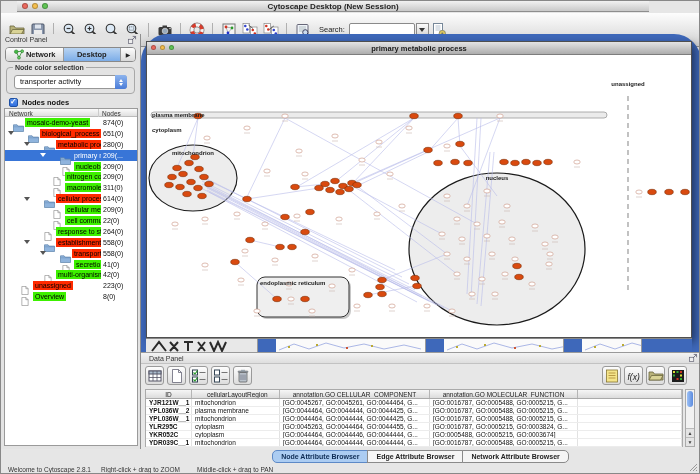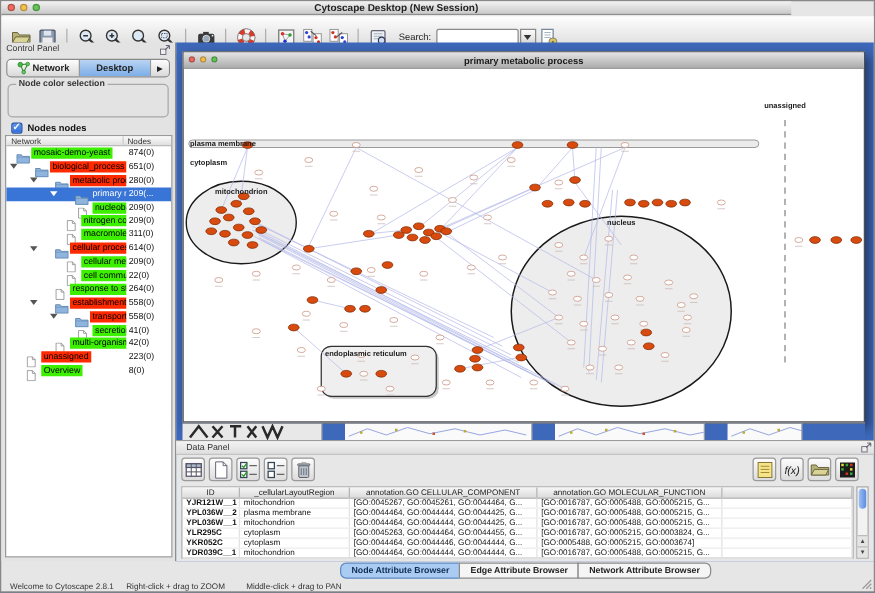--- a/index.html
+++ b/index.html
@@ -1,19 +1,19 @@
 <!DOCTYPE html>
 <html style="--green: #3df000; --red: #ff2a00; --desktop: #3e68ba;"><head>
 <meta charset="utf-8">
 <style>
   html,body{margin:0;padding:0;background:#555;}
   *{box-sizing:border-box;font-family:"Liberation Sans",sans-serif;}
   #app{position:relative;width:700px;height:474px;background:#e6e6e6;overflow:hidden;border:1px solid #888;}
   
-  #titlebar{position:absolute;left:0;top:0;width:632px;height:11px;background:linear-gradient(#f2f2f2,#c9c9c9);border-bottom:1px solid #8e8e8e;}
+  #titlebar{position:absolute;left:16px;top:0;width:632px;height:11px;background:linear-gradient(#f2f2f2,#c9c9c9);border-bottom:1px solid #8e8e8e;}
   .tl{position:absolute;top:2px;width:6px;height:6px;border-radius:50%;border:1px solid rgba(0,0,0,.25);}
   .tl.red{left:5px;background:#ec6a5e;} .tl.yel{left:15px;background:#f5bf4f;} .tl.grn{left:25px;background:#61c555;}
   #titlebar .title{position:absolute;left:0;right:0;top:0;text-align:center;font:bold 8px "Liberation Sans",sans-serif;line-height:11px;color:#222;}
   
   #toolbar{position:absolute;left:0;top:12px;width:700px;height:34px;background:linear-gradient(#fdfdfd,#d3d3d3);border-bottom:1px solid #8f8f8f;display:flex;align-items:center;padding-left:5px;text-align:center;}
   .tbtn{width:19px;height:18px;display:flex;align-items:center;justify-content:center;margin:0 1px;}
   .tsep{width:1px;height:14px;background:#b0b0b0;margin:0 5px;}
   .search-label{font:7.5px "Liberation Sans",sans-serif;color:#222;margin:0 4px 0 6px;}
   .sfield{width:66px;height:13px;background:#fff;border:1px solid #8a8a8a;border-radius:2px;}
   .sdrop{width:13px;height:13px;background:linear-gradient(#fbfbfb,#d6d6d6);border:1px solid #8a8a8a;margin-left:1px;display:flex;align-items:center;justify-content:center;}
@@ -44,21 +44,21 @@
   .trow.sel{background:#3875d7;}
   .tri{position:absolute;top:3.5px;width:0;height:0;border-left:3px solid transparent;border-right:3px solid transparent;border-top:4px solid #555;}
   .trow.sel .tri{border-top-color:#fff;}
   .ticon{position:absolute;top:1px;}
   .tlabel{position:absolute;top:1px;font:7px "Liberation Sans",sans-serif;color:#000;padding:0 2px;line-height:9px;white-space:nowrap;overflow:hidden;}
   .tlabel.green{background:var(--green);} .tlabel.red{background:var(--red);}
   .trow.sel .tlabel{background:transparent;color:#fff;}
   .tcount{position:absolute;left:98px;top:1px;font:7px "Liberation Sans",sans-serif;color:#111;line-height:9px;}
   .trow.sel .tcount{color:#fff;}
   
-  #desktop{position:absolute;left:140px;top:33px;width:560px;height:415px;background:var(--desktop);}
+  #desktop{position:absolute;left:140px;top:33px;width:560px;height:415px;background:var(--desktop);border-radius:27px;}
   #net-window{position:absolute;left:5px;top:7px;width:546px;height:297px;background:#fff;border:1px solid #4f4f4f;box-shadow:3px 4px 9px rgba(0,0,0,.5);}
   .nw-tb{position:relative;height:13px;background:linear-gradient(#e4e4e4,#adadad);border-bottom:1px solid #7d7d7d;}
   .nw-tb .tl{top:3px;width:5px;height:5px;}
   .nw-tb .red{left:4px;} .nw-tb .yel{left:13px;} .nw-tb .grn{left:22px;}
   .nw-title{position:absolute;left:0;right:0;top:0;text-align:center;font:bold 7.5px "Liberation Sans",sans-serif;line-height:13px;color:#1a1a1a;}
   #graph{position:absolute;left:0;top:14px;}
   #behind-strip{position:absolute;left:5px;top:304px;width:546px;height:14px;display:flex;border-top:1px solid #888;}
   .bs{height:14px;border-right:1px solid #999;background:#e8e8e8;overflow:hidden;}
   .bs.blue{background:var(--desktop);border:none;}
   .bs.net{background:#fafafa;}
@@ -233,20 +233,27 @@
             </svg></span>
         <span>Network</span>
       </div>
       <div class="cptab active">
         <span>Desktop</span>
       </div>
       <div class="cptab-arrow">▶</div>
     </div>
     <div class="groupbox">
       <span class="gb-legend">Node color selection</span>
+      <div class="combo">
+        <span>transporter activity</span>
+        <span class="stepper">
+            <i class="up"></i>
+            <i class="dn"></i>
+          </span>
+      </div>
     </div>
     <div class="cbrow">
       <span class="cbx"></span>
       <span class="cblabel">Nodes nodes</span>
     </div>
     <div class="tree">
       <div class="tree-head">
         <span class="c1">Network</span>
         <span class="div"></span>
         <span class="c2">Nodes</span>

